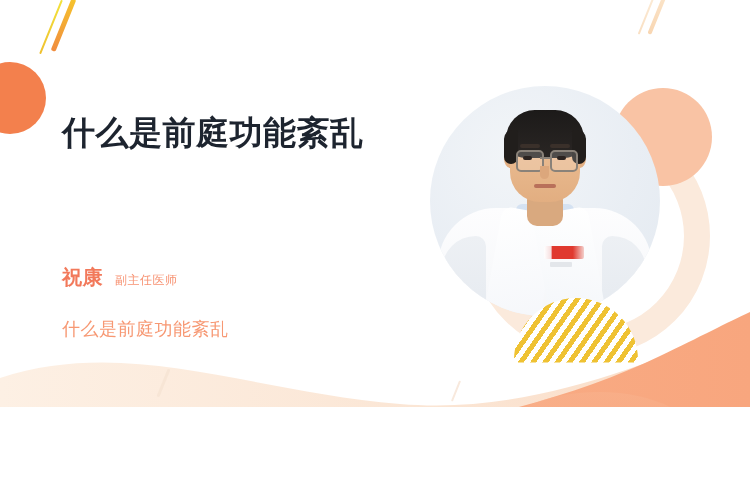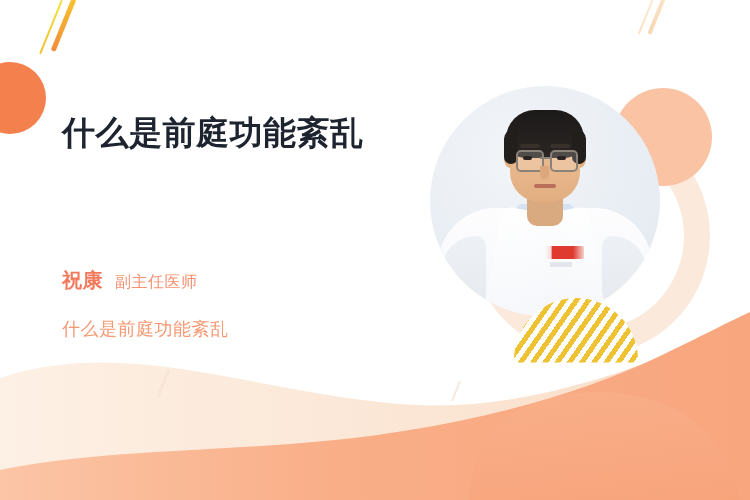--- a/index.html
+++ b/index.html
@@ -2,21 +2,21 @@
 <html><head>
 <meta charset="utf-8">
 <style>
   html,body{margin:0;padding:0;}
   body{
     width:750px;height:500px;overflow:hidden;
     font-family:"Liberation Sans","DejaVu Sans",sans-serif;
     background:#ffffff;
   }
   .card{
-    position:relative;width:750px;height:500px;overflow:hidden;
+    position:relative;width:750px;height:407px;overflow:hidden;
     background:#ffffff;
   }
 
   
   .bg-svg{position:absolute;inset:0;width:750px;height:500px;display:block;}
 
   
   .orange-dot{
     position:absolute;left:-26px;top:62px;width:72px;height:72px;
     border-radius:50%;background:#F3804D;
@@ -148,21 +148,21 @@
   .title{
     position:absolute;left:62px;top:113px;width:350px;
     font-size:33px;line-height:39px;font-weight:700;
     color:#1D242F;letter-spacing:.5px;
   }
   .doc-line{
     position:absolute;left:62px;top:248px;
     display:flex;align-items:baseline;gap:12px;
   }
   .doc-name{font-size:20px;font-weight:700;color:#F2795B;letter-spacing:.5px;text-align:center;}
-  .doc-role{font-size:16px;font-weight:400;color:#F79272;letter-spacing:.5px;margin-top:24px;}
+  .doc-role{font-size:12px;font-weight:400;color:#F79272;letter-spacing:.5px;margin-top:24px;}
   .hospital{
     position:absolute;left:62px;top:288px;
     font-size:18px;line-height:27px;color:#F79873;letter-spacing:.5px;
   }
   .dept{
     position:absolute;left:62px;top:316px;
     font-size:18px;line-height:27px;color:#F79873;letter-spacing:.5px;
   }
 </style>
 </head>

